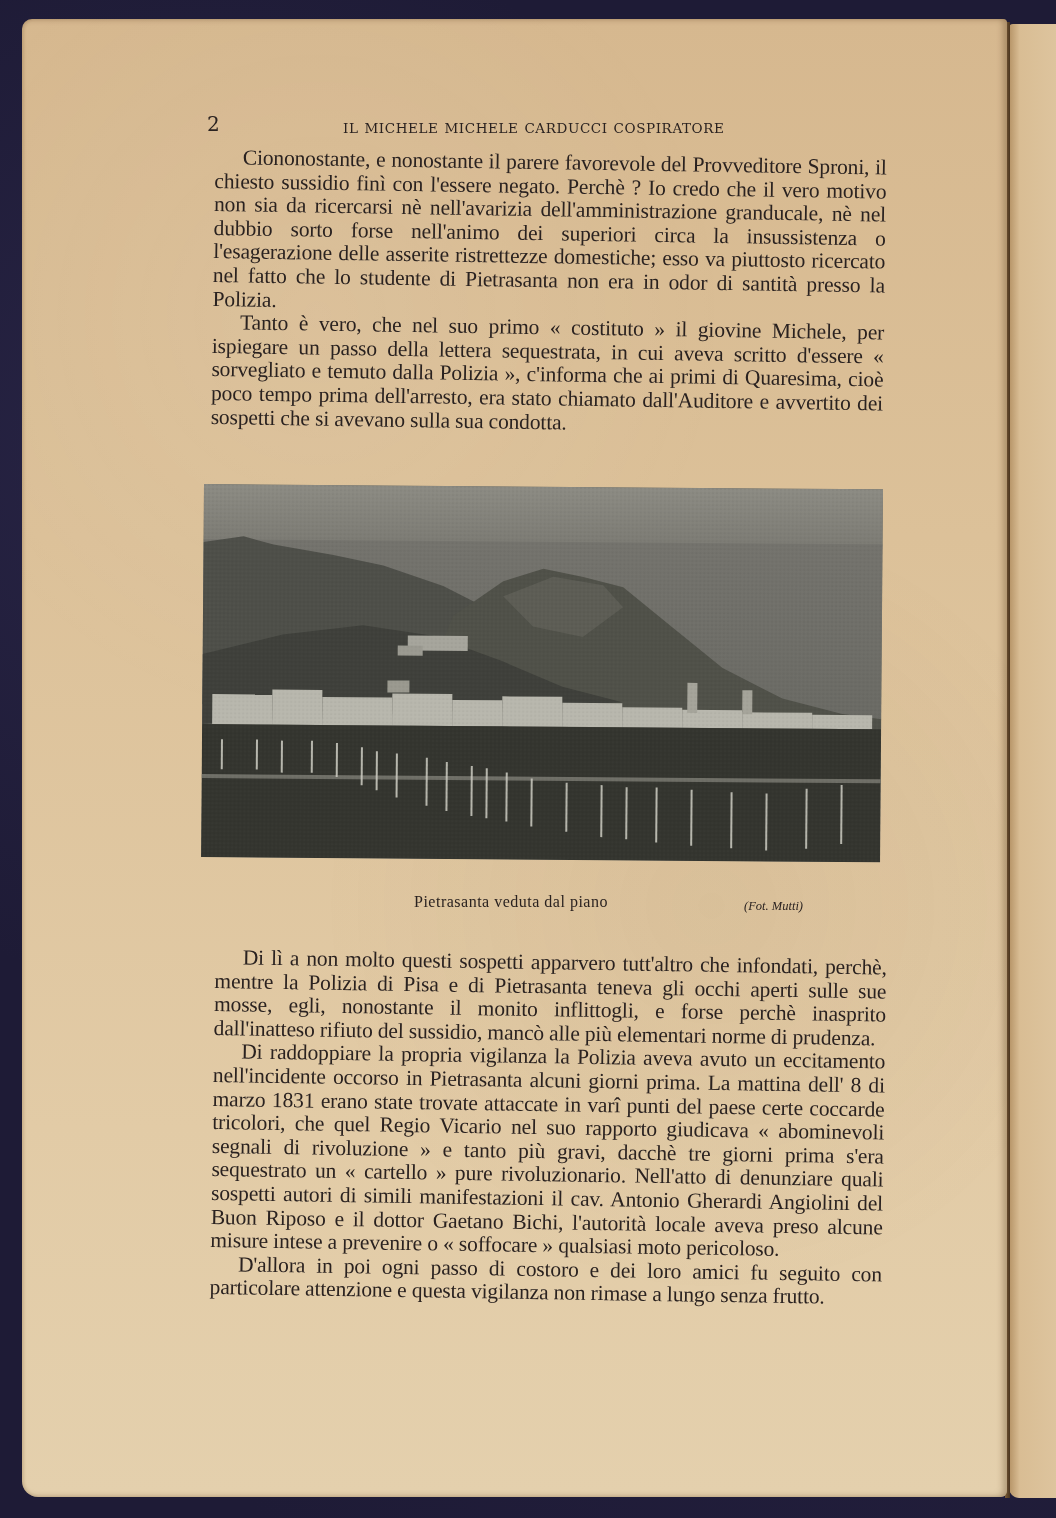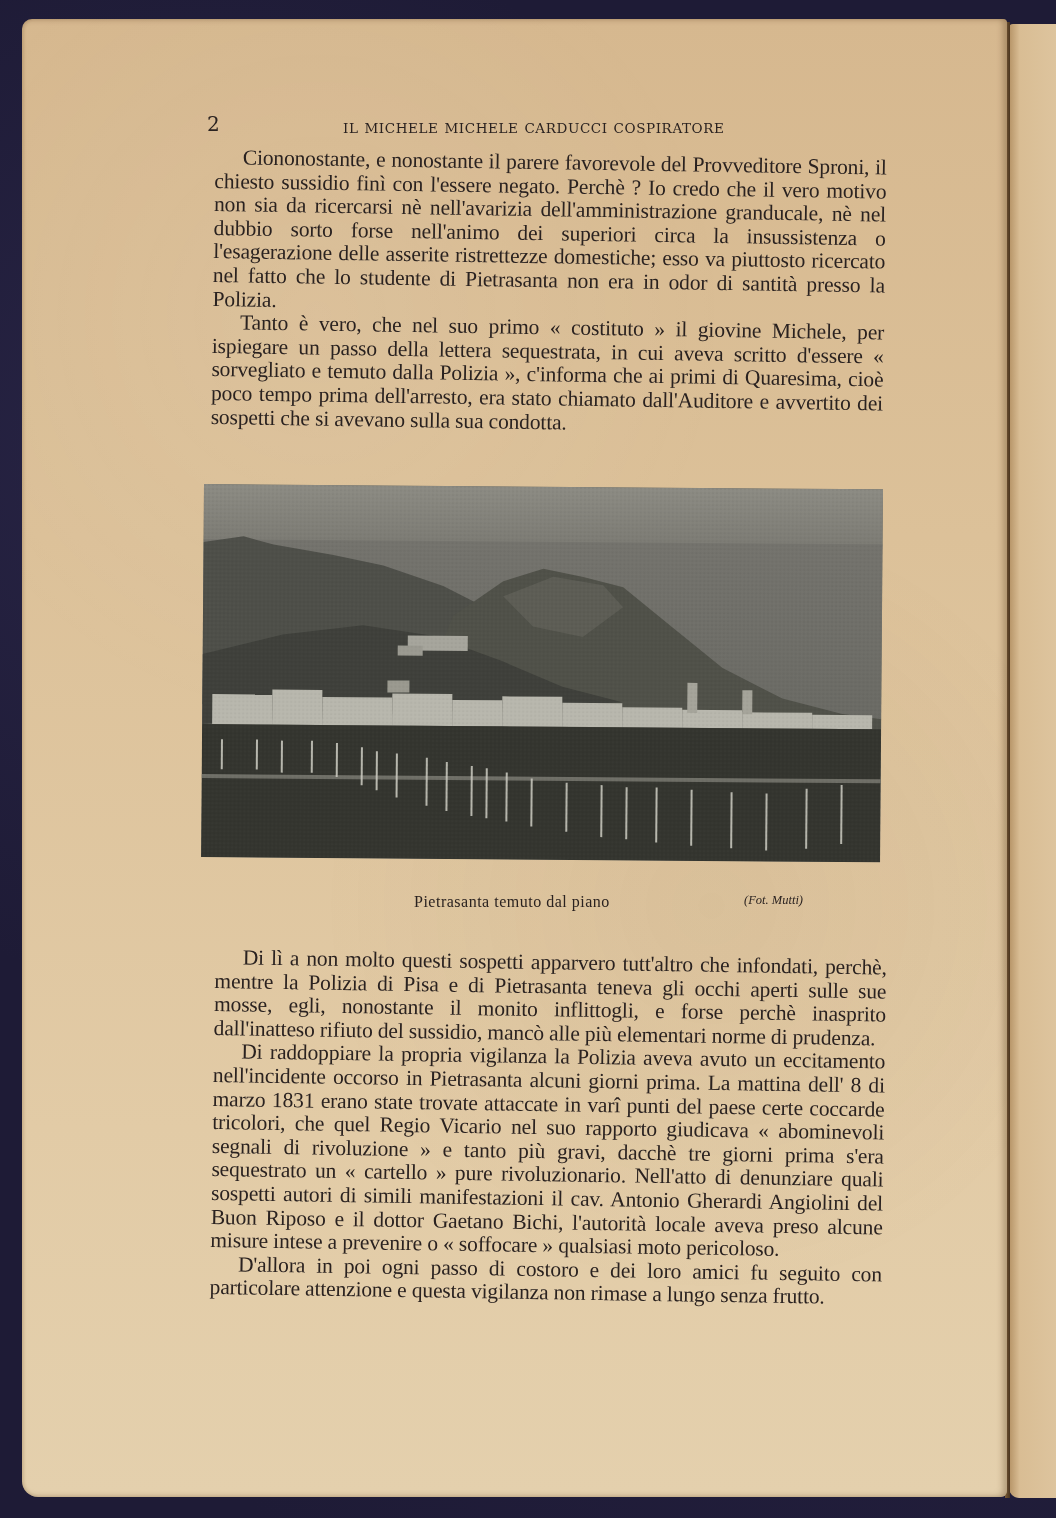--- a/index.html
+++ b/index.html
@@ -127,21 +127,21 @@
     .caption-main {
       position: absolute;
       left: 0;
       top: 0;
       font-size: 16px;
       letter-spacing: 0.5px;
     }
     .caption-credit {
       position: absolute;
       left: 330px;
-      top: 0;
+      top: 6px;
       font-size: 12.5px;
       font-style: italic;
       text-align: right;
     }
   </style>
 </head>
 <body>
 
 <div class="scan-bg"></div>
 <div class="next-page"></div>
@@ -225,21 +225,21 @@
       <line x1="530" y1="304" x2="530" y2="360"></line>
       <line x1="565" y1="305" x2="565" y2="362"></line>
       <line x1="605" y1="300" x2="605" y2="360"></line>
       <line x1="640" y1="296" x2="640" y2="355"></line>
     </g>
     <rect width="679" height="373" fill="url(#grain)"></rect>
   </svg>
 </div>
 
 <div class="caption">
-  <span class="caption-main">Pietrasanta temuto dal piano</span>
+  <span class="caption-main">Pietrasanta veduta dal piano</span>
   <span class="caption-credit">(Fot. Mutti)</span>
 </div>
 
 <div class="text-block block-2">
   <p>Di lì a non molto questi sospetti apparvero tutt'altro che infondati, perchè, mentre la Polizia di Pisa e di Pietrasanta teneva gli occhi aperti sulle sue mosse, egli, nonostante il monito inflittogli, e forse perchè inasprito dall'inatteso rifiuto del sussidio, mancò alle più elementari norme di prudenza.</p>
   <p>Di raddoppiare la propria vigilanza la Polizia aveva avuto un eccitamento nell'incidente occorso in Pietrasanta alcuni giorni prima. La mattina dell' 8 di marzo 1831 erano state trovate attaccate in varî punti del paese certe coccarde tricolori, che quel Regio Vicario nel suo rapporto giudicava « abominevoli segnali di rivoluzione » e tanto più gravi, dacchè tre giorni prima s'era sequestrato un « cartello » pure rivoluzionario. Nell'atto di denunziare quali sospetti autori di simili manifestazioni il cav. Antonio Gherardi Angiolini del Buon Riposo e il dottor Gaetano Bichi, l'autorità locale aveva preso alcune misure intese a prevenire o « soffocare » qualsiasi moto pericoloso.</p>
   <p>D'allora in poi ogni passo di costoro e dei loro amici fu seguito con particolare attenzione e questa vigilanza non rimase a lungo senza frutto.</p>
 </div>
 
 </body></html>

